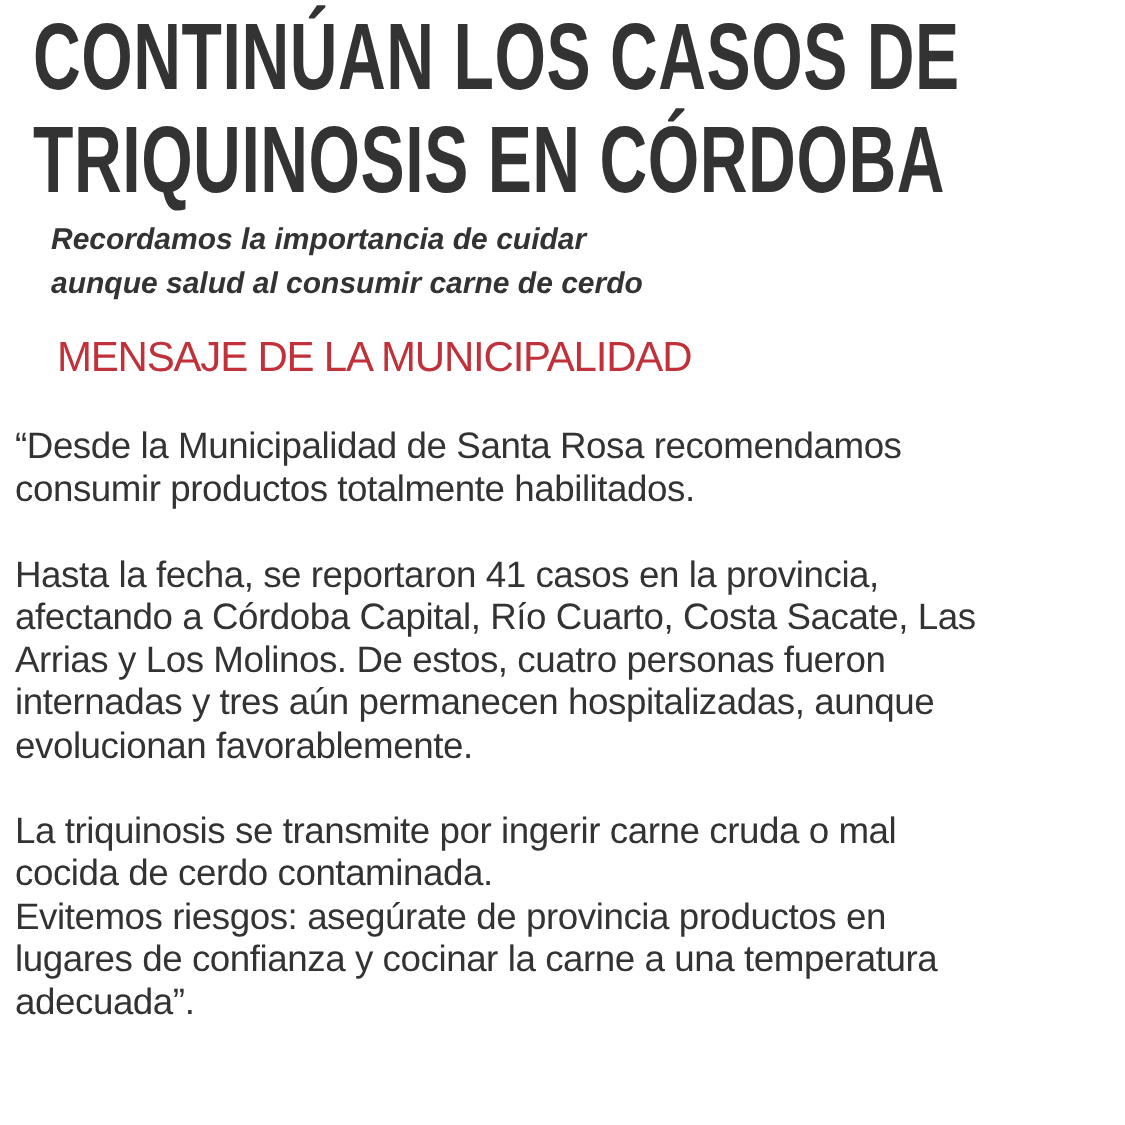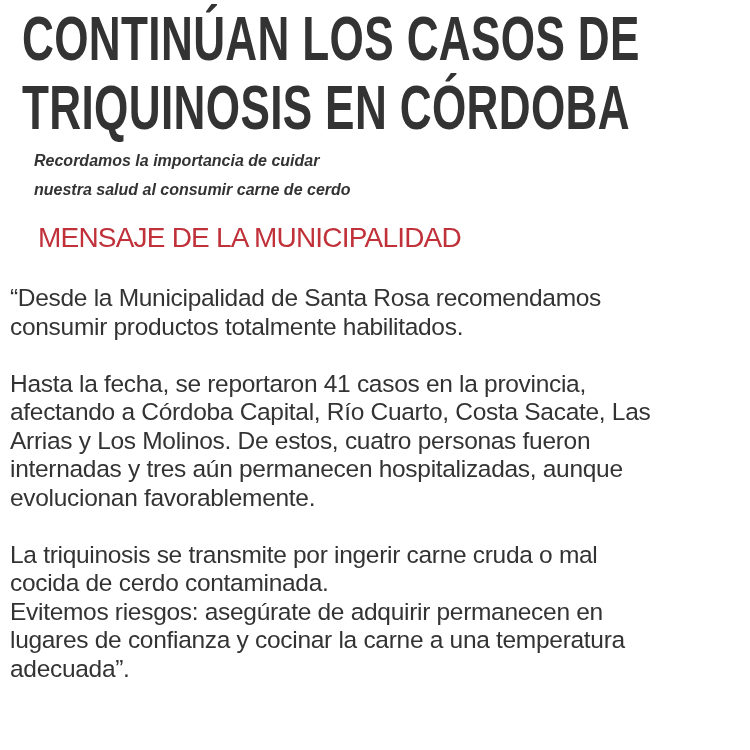--- a/index.html
+++ b/index.html
@@ -20,21 +20,21 @@
     line-height: 69px;
     color: #333333;
     letter-spacing: 0.5px;
     white-space: nowrap;
   }
   .headline div { display: block; }
   .subtitle {
     position: absolute; left: 34px; top: 146px;
     font-family: "Liberation Sans", sans-serif;
     font-weight: bold; font-style: italic;
-    font-size: 16px; line-height: 29px;
+    font-size: 20px; line-height: 29px;
     color: #333333;
     white-space: nowrap;
   }
   .subtitle div { display: block; }
   .section-title {
     position: absolute; left: 38px; top: 222px;
     font-family: "Liberation Sans", sans-serif;
     font-size: 28px; line-height: 32px;
     color: #c0313a;
     white-space: nowrap;
@@ -56,33 +56,33 @@
 </head>
 <body>
 
 <div class="headline">
   <div>CONTINÚAN LOS CASOS DE</div>
   <div>TRIQUINOSIS EN CÓRDOBA</div>
 </div>
 
 <div class="subtitle">
   <div>Recordamos la importancia de cuidar</div>
-  <div>nuestra salud al consumir carne de cerdo</div>
+  <div>aunque salud al consumir carne de cerdo</div>
 </div>
 
 <div class="section-title">MENSAJE DE LA MUNICIPALIDAD</div>
 
 <div class="body">
   <span class="line"> “Desde la Municipalidad de Santa Rosa recomendamos</span>
   <span class="line">consumir productos totalmente habilitados.</span>
   <span class="gap"></span>
   <span class="line">Hasta la fecha, se reportaron 41 casos en la provincia,</span>
   <span class="line">afectando a Córdoba Capital, Río Cuarto, Costa Sacate, Las</span>
   <span class="line">Arrias y Los Molinos. De estos, cuatro personas fueron</span>
   <span class="line">internadas y tres aún permanecen hospitalizadas, aunque</span>
   <span class="line">evolucionan favorablemente.</span>
   <span class="gap"></span>
   <span class="line">La triquinosis se transmite por ingerir carne cruda o mal</span>
   <span class="line">cocida de cerdo contaminada.</span>
-  <span class="line"><b>Evitemos riesgos:</b><span> asegúrate de adquirir permanecen en</span></span>
+  <span class="line"><b>Evitemos riesgos:</b><span> asegúrate de provincia productos en</span></span>
   <span class="line">lugares de confianza y cocinar la carne a una temperatura</span>
   <span class="line">adecuada”.</span>
 </div>
 
 </body></html>

